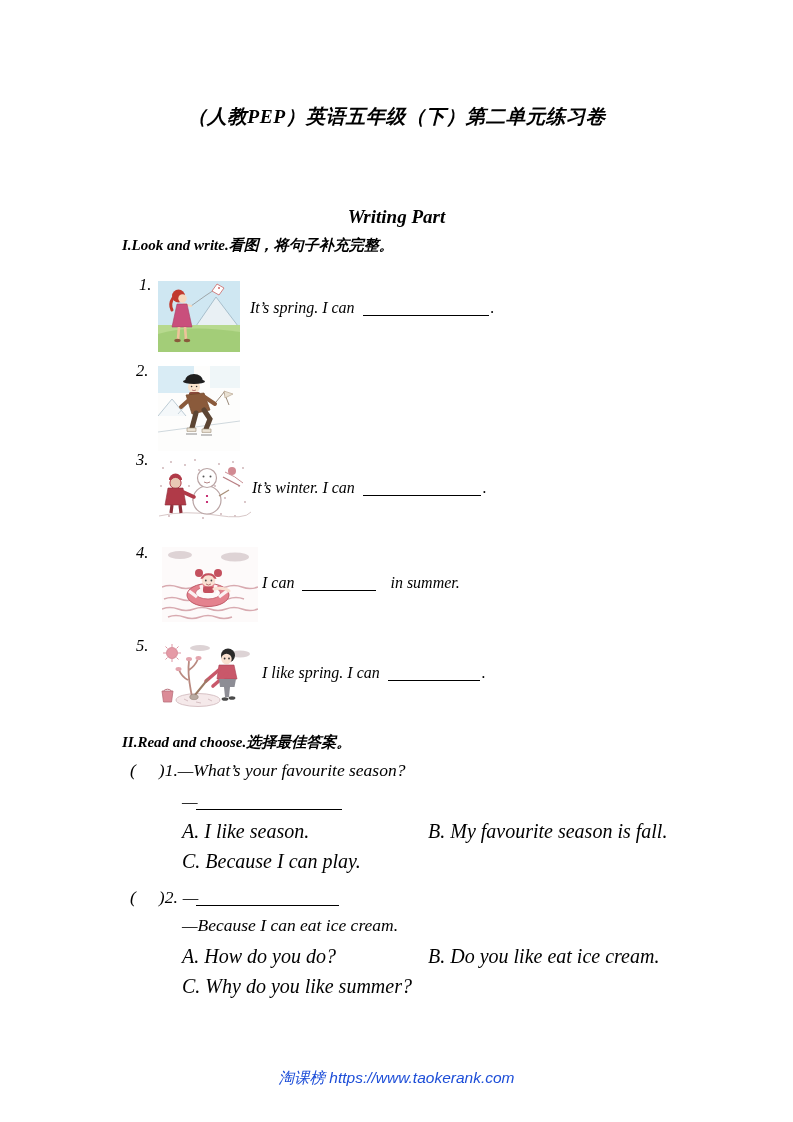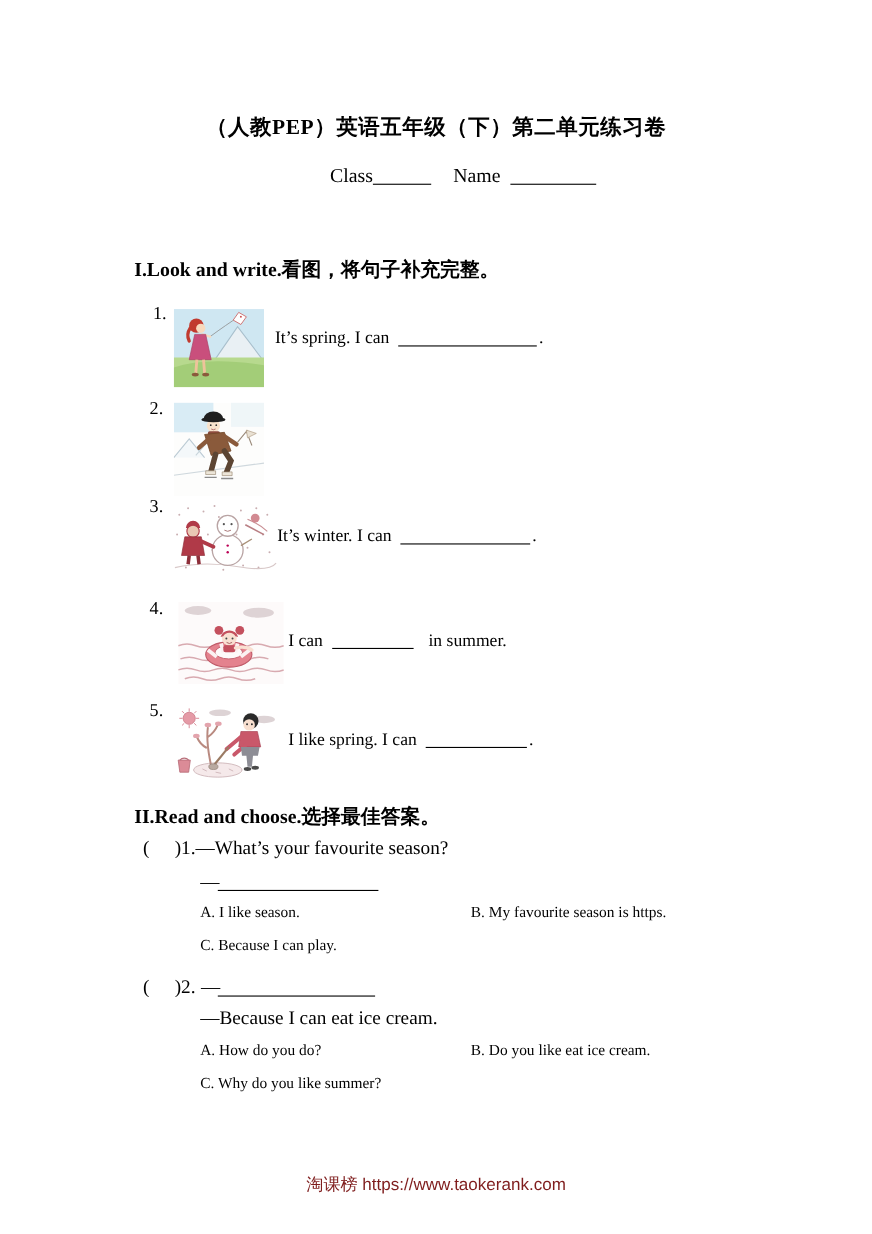--- a/index.html
+++ b/index.html
@@ -3,20 +3,21 @@
 <meta charset="utf-8">
 <style>
   html,body{margin:0;padding:0;background:#ffffff;}
   .page{
     position:relative;
     width:793px;height:1122px;
     background:#ffffff;
     font-family:"Liberation Serif","DejaVu Serif",serif;
     color:#000;
     overflow:hidden;
+    font-style:italic;
   }
   .abs{position:absolute;}
   .doc-title{
     top:104px;left:0;width:100%;
     text-align:center;
     font-size:19.5px;font-weight:600;
     letter-spacing:.5px;
     margin:0;line-height:26px;
   }
   .classname-row{top:146px;left:300px;font-size:18px;line-height:26px;white-space:nowrap;}
@@ -26,49 +27,47 @@
     height:16px;
     vertical-align:-3px;
   }
   .part-heading{
     top:204px;left:0;width:100%;
     text-align:center;
     font-size:19px;font-weight:bold;
     margin:0;line-height:26px;
   }
   .section-heading{
-    font-size:18px;font-weight:bold;line-height:26px;white-space:nowrap;
+    font-size:15px;font-weight:bold;line-height:26px;white-space:nowrap;
   }
   .item-num{font-size:16.5px;line-height:20px;}
   .sentence{font-size:16px;line-height:26px;white-space:nowrap;}
   .sentence .blank{margin-left:8px;margin-right:2px;}
   .sentence .blank.mid{margin-right:14px;}
   .illus{display:block;}
   .q-line{font-size:17.5px;line-height:26px;white-space:nowrap;}
   .q-body{margin-left:23px;}
-  .opt{font-size:14px;line-height:26px;white-space:nowrap;}
+  .opt{font-size:20px;line-height:26px;white-space:nowrap;}
   .answer-line .blank{margin-left:-2px;}
   .footer{
     top:1066px;left:0;width:100%;
     text-align:center;
     font-family:"Liberation Sans","DejaVu Sans",sans-serif;
-    font-size:15.5px;color:#7f1d1d;line-height:24px;
+    font-size:15.5px;color:#1d4ed8;line-height:24px;
   }
 </style>
 </head>
 <body>
 
 <div class="page">
 
   <h1 class="abs doc-title">（人教PEP）英语五年级（下）第二单元练习卷</h1>
 
-  <div class="abs classname-row">
-    <span>Class</span><span class="blank" style="width:53px"></span><span style="display:inline-block;width:20px"></span><span>Name</span><span class="blank" style="width:78px;margin-left:9px"></span>
-  </div>
-
+
+  <h2 class="abs part-heading">Writing Part</h2>
 
   <div class="abs section-heading" style="top:232px;left:122px">
     <span>I.Look and write.</span><span>看图，将句子补充完整。</span>
   </div>
 
   <div class="abs item-num" style="top:275px;left:139px">1.</div>
   <div class="abs" style="top:281px;left:158px">
     <svg class="illus" width="82" height="71" viewBox="0 0 82 71">
       <rect width="82" height="71" fill="#eef6f9"></rect>
       <rect width="82" height="45" fill="#cfe7f2"></rect>
@@ -241,21 +240,21 @@
     <span>II.Read and choose.</span><span>选择最佳答案。</span>
   </div>
 
   <div class="abs q-line" style="top:757px;left:130px">
     <span>(</span><span class="q-body">)1.</span><span>—What’s your favourite season?</span>
   </div>
   <div class="abs q-line answer-line" style="top:788px;left:182px">
     <span>—</span><span class="blank" style="width:146px"></span>
   </div>
   <div class="abs opt" style="top:818px;left:182px">A. I like season.</div>
-  <div class="abs opt" style="top:818px;left:428px">B. My favourite season is https.</div>
+  <div class="abs opt" style="top:818px;left:428px">B. My favourite season is fall.</div>
   <div class="abs opt" style="top:848px;left:182px">C. Because I can play.</div>
 
   <div class="abs q-line answer-line" style="top:884px;left:130px">
     <span>(</span><span class="q-body">)2.</span><span style="margin-left:5px">—</span><span class="blank" style="width:143px"></span>
   </div>
   <div class="abs q-line" style="top:912px;left:182px">—Because I can eat ice cream.</div>
   <div class="abs opt" style="top:943px;left:428px">B. Do you like eat ice cream.</div>
   <div class="abs opt" style="top:943px;left:182px">A. How do you do?</div>
   <div class="abs opt" style="top:973px;left:182px">C. Why do you like summer?</div>
 

